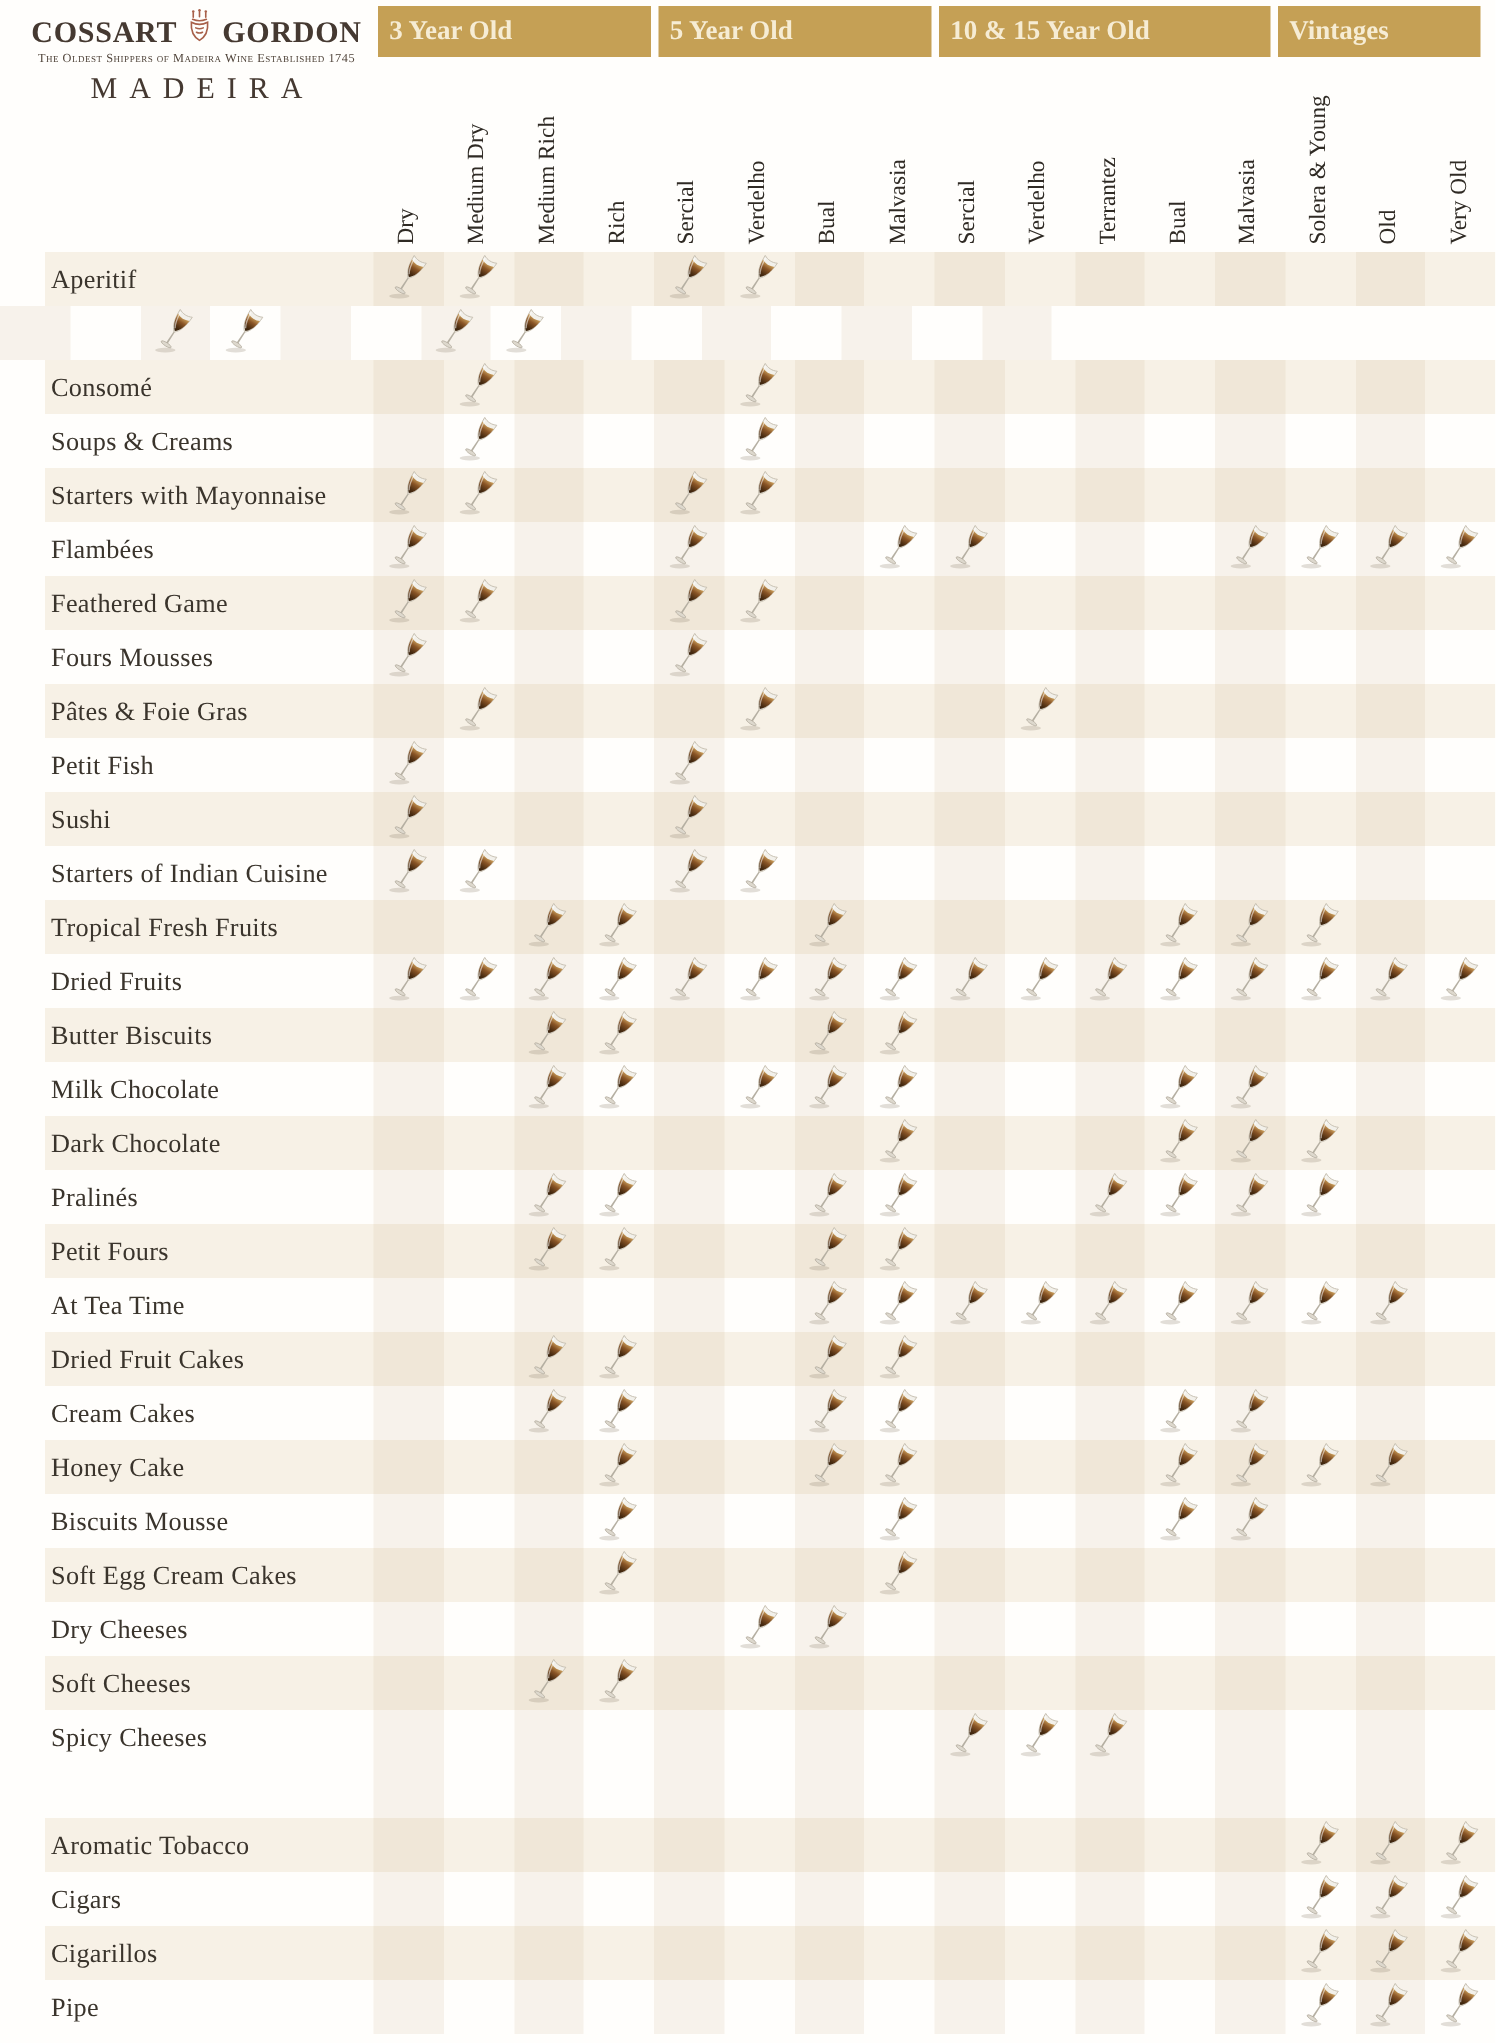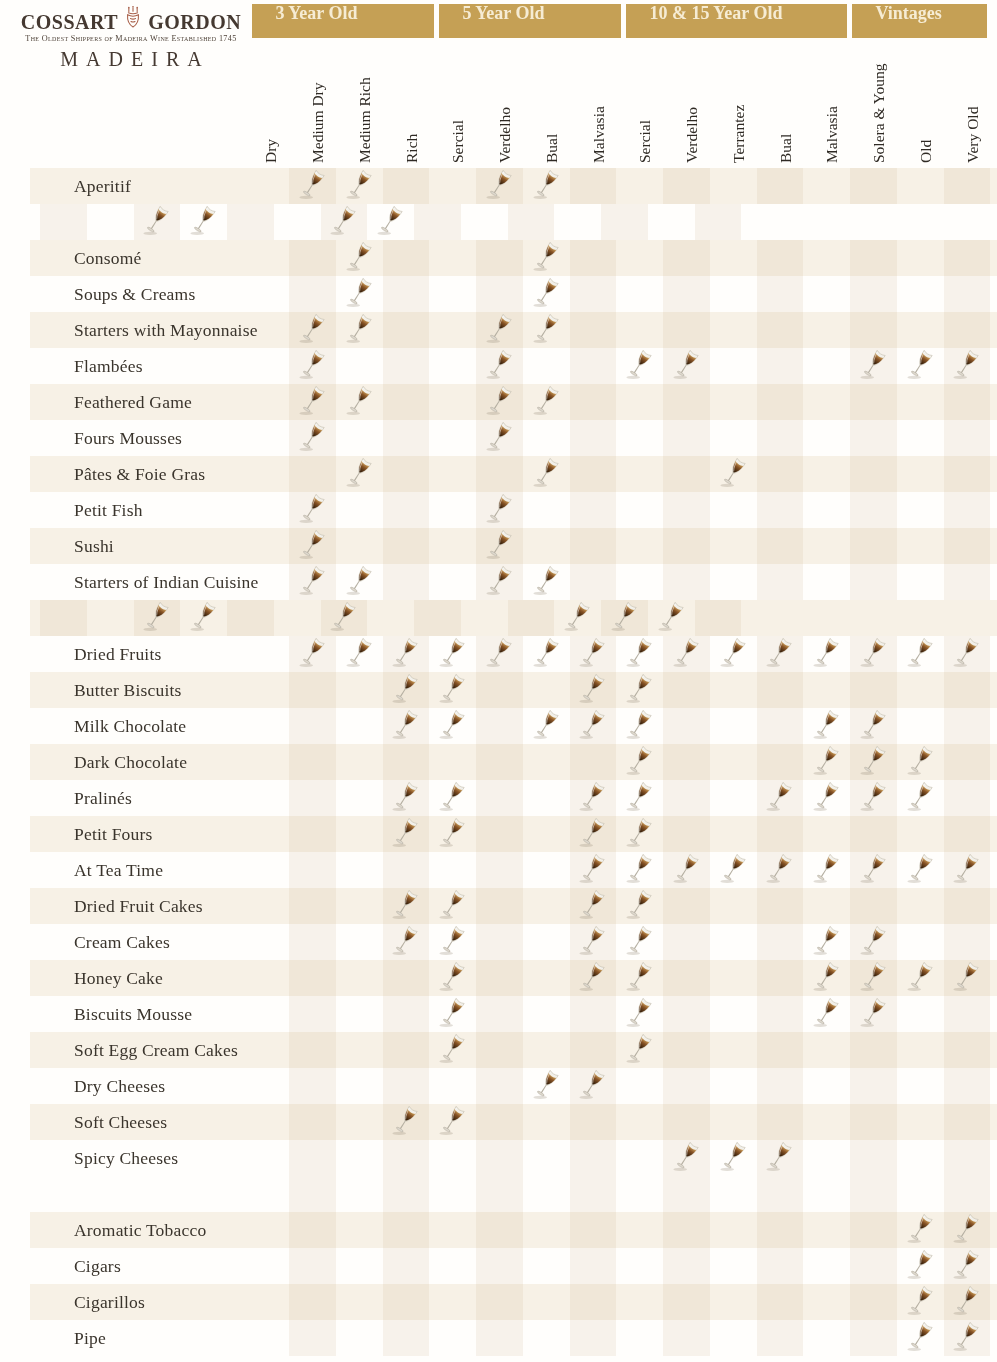--- a/index.html
+++ b/index.html
@@ -11,35 +11,35 @@
 
   
   .logo { position:absolute; left:20px; top:5px; width:222px; text-align:center; color:#453931; }
   .logo-line1 { display:flex; align-items:flex-end; justify-content:center; gap:5px; font-weight:bold; font-size:20px; line-height:1; letter-spacing:0.5px; }
   .crest { width:20px; height:28px; flex:0 0 auto; margin-bottom:-1px; }
   .tagline { font-size:8.2px; letter-spacing:0.35px; font-variant:small-caps; margin-top:2px; color:#50443a; white-space:nowrap; }
   .region { font-size:20px; letter-spacing:8px; padding-left:8px; margin-top:5px; font-weight:normal; }
 
   
   .bands { position:absolute; left:249px; top:4px; height:34px; display:flex; }
-  .band { background:#c5a055; color:#f6ecd4; font-weight:bold; font-size:18px; display:flex; align-items:flex-start; padding-left:24px; box-sizing:border-box; }
+  .band { background:#c5a055; color:#f6ecd4; font-weight:bold; font-size:18px; display:flex; align-items:center; padding-left:8px; box-sizing:border-box; }
   .band span { transform:translateY(-1px); }
 
   
   .colheads { position:absolute; left:249px; top:38px; width:748px; height:130px; display:flex; }
   .colhead { flex:0 0 46.75px; position:relative; }
   .vlabel {
     position:absolute; bottom:5px; left:50%; margin-left:8px;
     transform:rotate(-90deg); transform-origin:left bottom;
     white-space:nowrap; font-size:15.5px; color:#2f2a24;
   }
 
   
   .gridbody { position:absolute; left:0; top:168px; width:997px; }
-  .row { display:flex; height:36px; position:relative;padding-left:40px; }
+  .row { display:flex; height:36px; position:relative; }
   .row.shaded::before { content:""; position:absolute; left:30px; right:0; top:0; bottom:0; background:#f7f1e6; }
   .rowlabel {
     flex:0 0 249px; box-sizing:border-box; padding-left:34px;
     display:flex; align-items:center; font-size:17.5px; color:#3a342c;
     position:relative; letter-spacing:0.2px;
   }
   .cell { flex:0 0 46.75px; height:36px; position:relative; display:flex; align-items:center; justify-content:center; }
   .cell.ct { background:rgba(198,176,138,0.15); }
   .glass { width:31px; height:32px; margin-top:-2px; }
 </style>
@@ -543,20 +543,21 @@
         <div class="cell ct"></div>
         <div class="cell"></div>
         <div class="cell ct"></div>
         <div class="cell"></div>
         <div class="cell ct"></div>
         <div class="cell"></div>
         <div class="cell ct"></div>
         <div class="cell"></div>
       </div>
       <div class="row shaded">
+        <div class="rowlabel">Tropical Fresh Fruits</div>
         <div class="cell ct"></div>
         <div class="cell"></div>
         <div class="cell ct">
           <svg class="glass">
             <use href="#wine-glass"></use>
           </svg>
         </div>
         <div class="cell">
           <svg class="glass">
             <use href="#wine-glass"></use>

